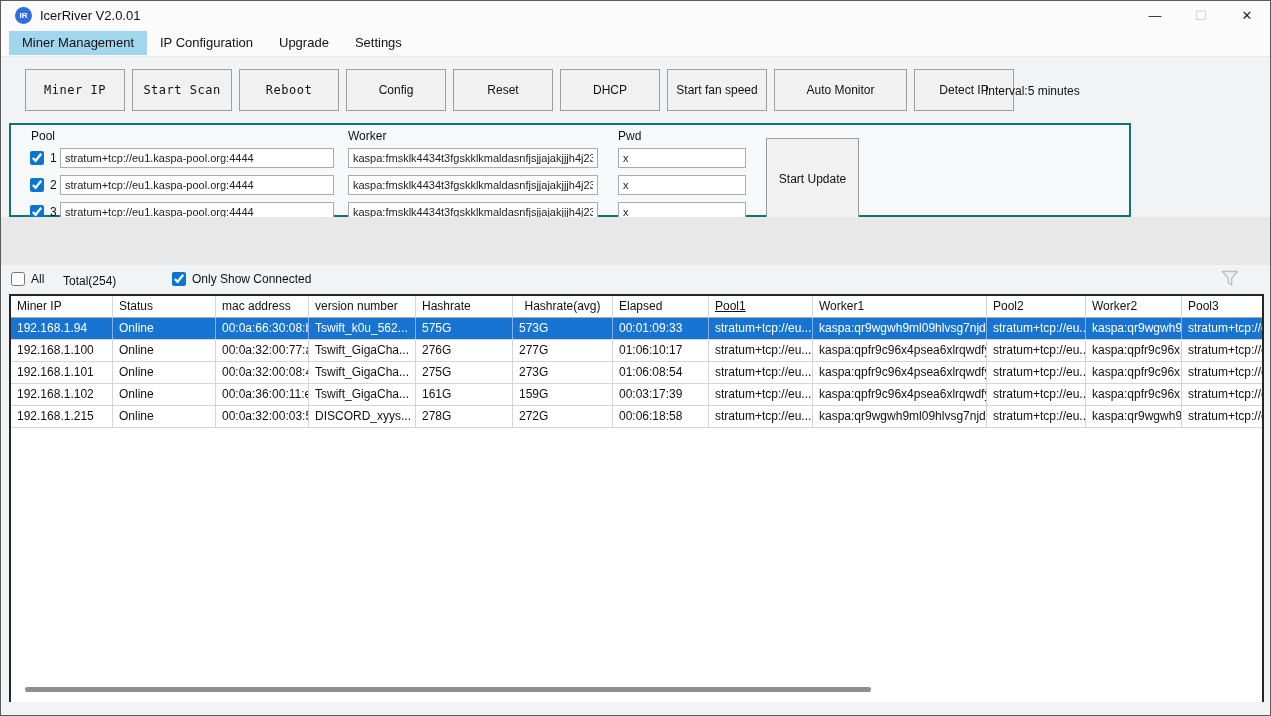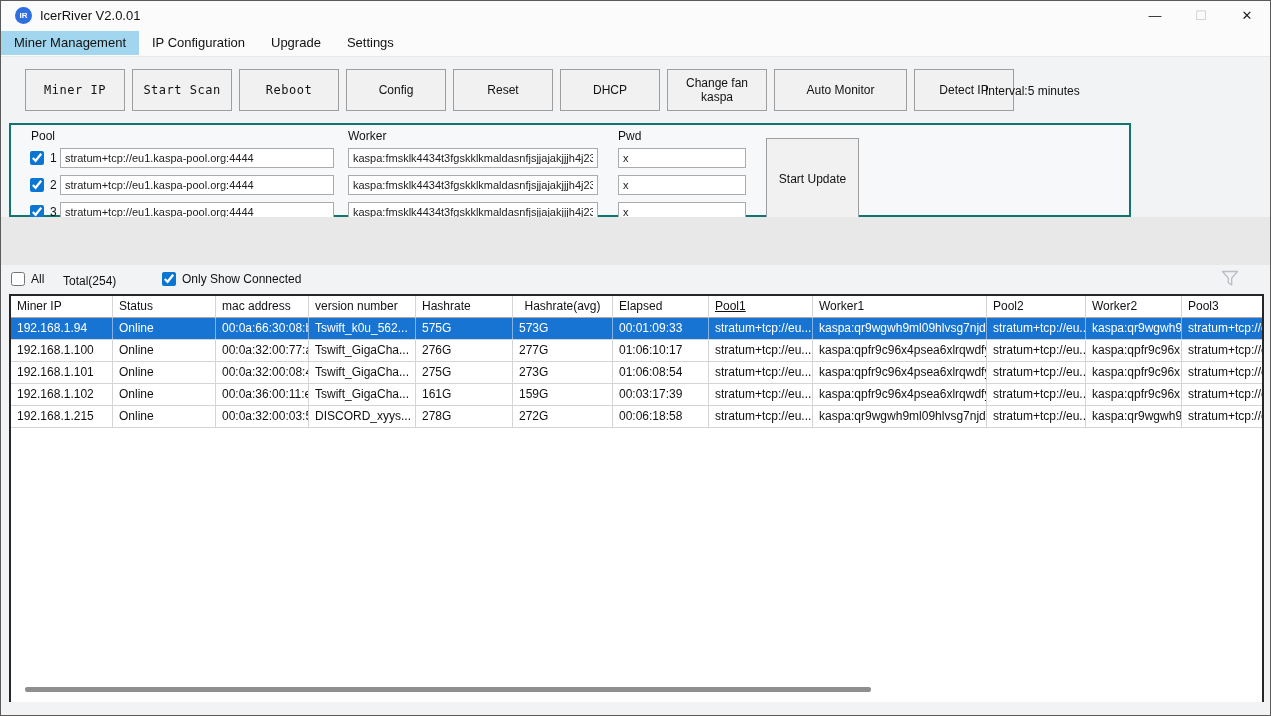--- a/index.html
+++ b/index.html
@@ -12,21 +12,21 @@
   }
   
   .titlebar { position:absolute; left:0; top:0; right:0; height:28px; background:#fbfbfb; display:flex; align-items:center; }
   .app-logo { width:17px; height:17px; border-radius:50%; background:#2e6ee0; color:#fff;
     font-size:8px; font-weight:bold; display:flex; align-items:center; justify-content:center; margin-left:14px; }
   .app-title { font-size:13px; color:#111; margin-left:8px; }
   .win-controls { margin-left:auto; display:flex; height:100%; }
   .win-btn { width:46px; height:100%; display:flex; align-items:center; justify-content:center; font-size:13px; color:#222; }
   .win-btn.disabled { color:#c9c9c9; }
   
-  .menubar { position:absolute; left:0; top:28px; right:0; height:28px; background:#fbfbfb; display:flex; align-items:center; padding-left:0; border-bottom:1px solid #e8e8e8; }
+  .menubar { position:absolute; left:0; top:28px; right:0; height:28px; background:#fbfbfb; display:flex; align-items:center; padding-left:8px; border-bottom:1px solid #e8e8e8; }
   .tab { font-size:13px; color:#111; padding:0 13px; height:24px; line-height:24px; cursor:default; }
   .tab.active { background:#a1d6ee; }
   
   .content { position:absolute; left:0; top:56px; right:0; bottom:0; background:#f2f3f5; }
   
   .toolbar { position:absolute; left:24px; top:12px; height:42px; display:flex; align-items:center; }
   .tb-btn { width:100px; height:42px; margin-right:7px; background:#f1f1f1; border:1px solid #9e9e9e;
     font-family:"Liberation Sans", sans-serif; font-size:12px; color:#111; display:flex; align-items:center; justify-content:center; text-align:center; line-height:1.2; padding:2px; }
   .tb-btn.mono { font-family:"DejaVu Sans Mono", monospace; letter-spacing:0.5px; }
   .tb-btn.wide { width:133px; }
@@ -47,21 +47,21 @@
   .pp-input.pwd { left:607px; width:128px; }
   .start-update { position:absolute; left:755px; top:13px; width:93px; height:82px; background:#f1f1f1; border:1px solid #9e9e9e; font-size:12px; color:#111; }
   
   .band { position:absolute; left:0; top:160px; width:100%; height:48px; background:#e8e8e8; }
   
   .filter-row { position:absolute; left:0; top:208px; width:100%; height:28px; }
   .filter-row input[type=checkbox] { width:14px; height:14px; accent-color:#0b76d1; vertical-align:middle; }
   .fr-item { position:absolute; top:7px; font-size:12px; color:#111; display:flex; align-items:center; gap:6px; }
   .fr-all { left:10px; }
   .fr-total { left:62px; top:9px; }
-  .fr-conn { left:161px; }
+  .fr-conn { left:171px; }
   .funnel { position:absolute; right:30px; top:4px; width:20px; height:20px; }
   
   .table-panel { position:absolute; left:8px; top:237px; width:1255px; height:410px; background:#fff; border:2px solid #262626; overflow:hidden; }
   .trow { display:flex; height:22px; border-bottom:1px solid #d4d4d4; background:#fff; }
   .trow.header { border-bottom:1px solid #a9a9a9; }
   .tcell { flex:0 0 auto; height:22px; line-height:21px; font-size:12px; color:#111; padding:0 6px;
     border-right:1px solid #d4d4d4; overflow:hidden; white-space:nowrap; }
   .trow.selected { background:#1874d2; }
   .trow.selected .tcell { color:#fff; border-right:1px solid rgba(255,255,255,.45); }
   .hscroll-track { position:absolute; left:4px; right:4px; bottom:8px; height:8px; background:transparent; }
@@ -92,21 +92,21 @@
 
   <div class="content">
 
     <div class="toolbar">
         <button class="tb-btn mono">Miner IP</button>
         <button class="tb-btn mono">Start Scan</button>
         <button class="tb-btn mono">Reboot</button>
         <button class="tb-btn">Config</button>
         <button class="tb-btn">Reset</button>
         <button class="tb-btn">DHCP</button>
-        <button class="tb-btn">Change fan kaspa</button>
+        <button class="tb-btn">Start fan speed</button>
         <button class="tb-btn wide">Auto Monitor</button>
         <button class="tb-btn">Detect IP</button>
       </div>
     <div class="interval">Interval:5 minutes</div>
 
     <div class="pool-panel">
       <div class="pp-label pool">Pool</div>
       <div class="pp-label worker">Worker</div>
       <div class="pp-label pwd">Pwd</div>
       <div id="pool-rows">

